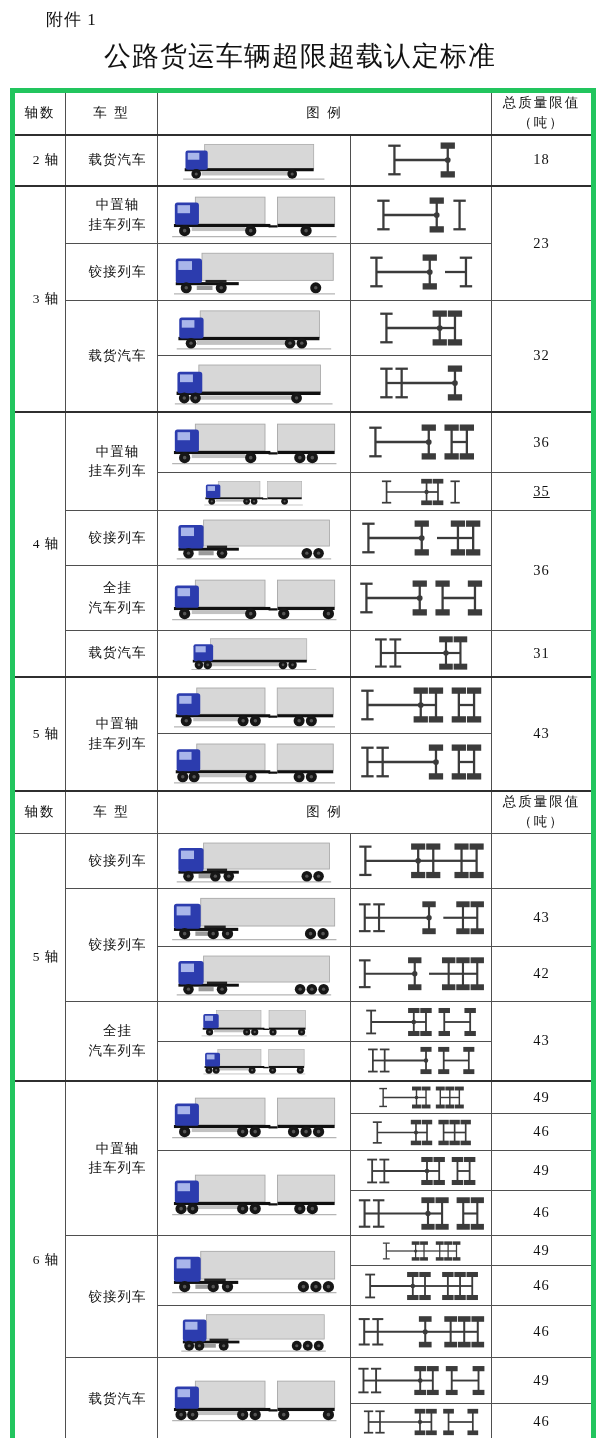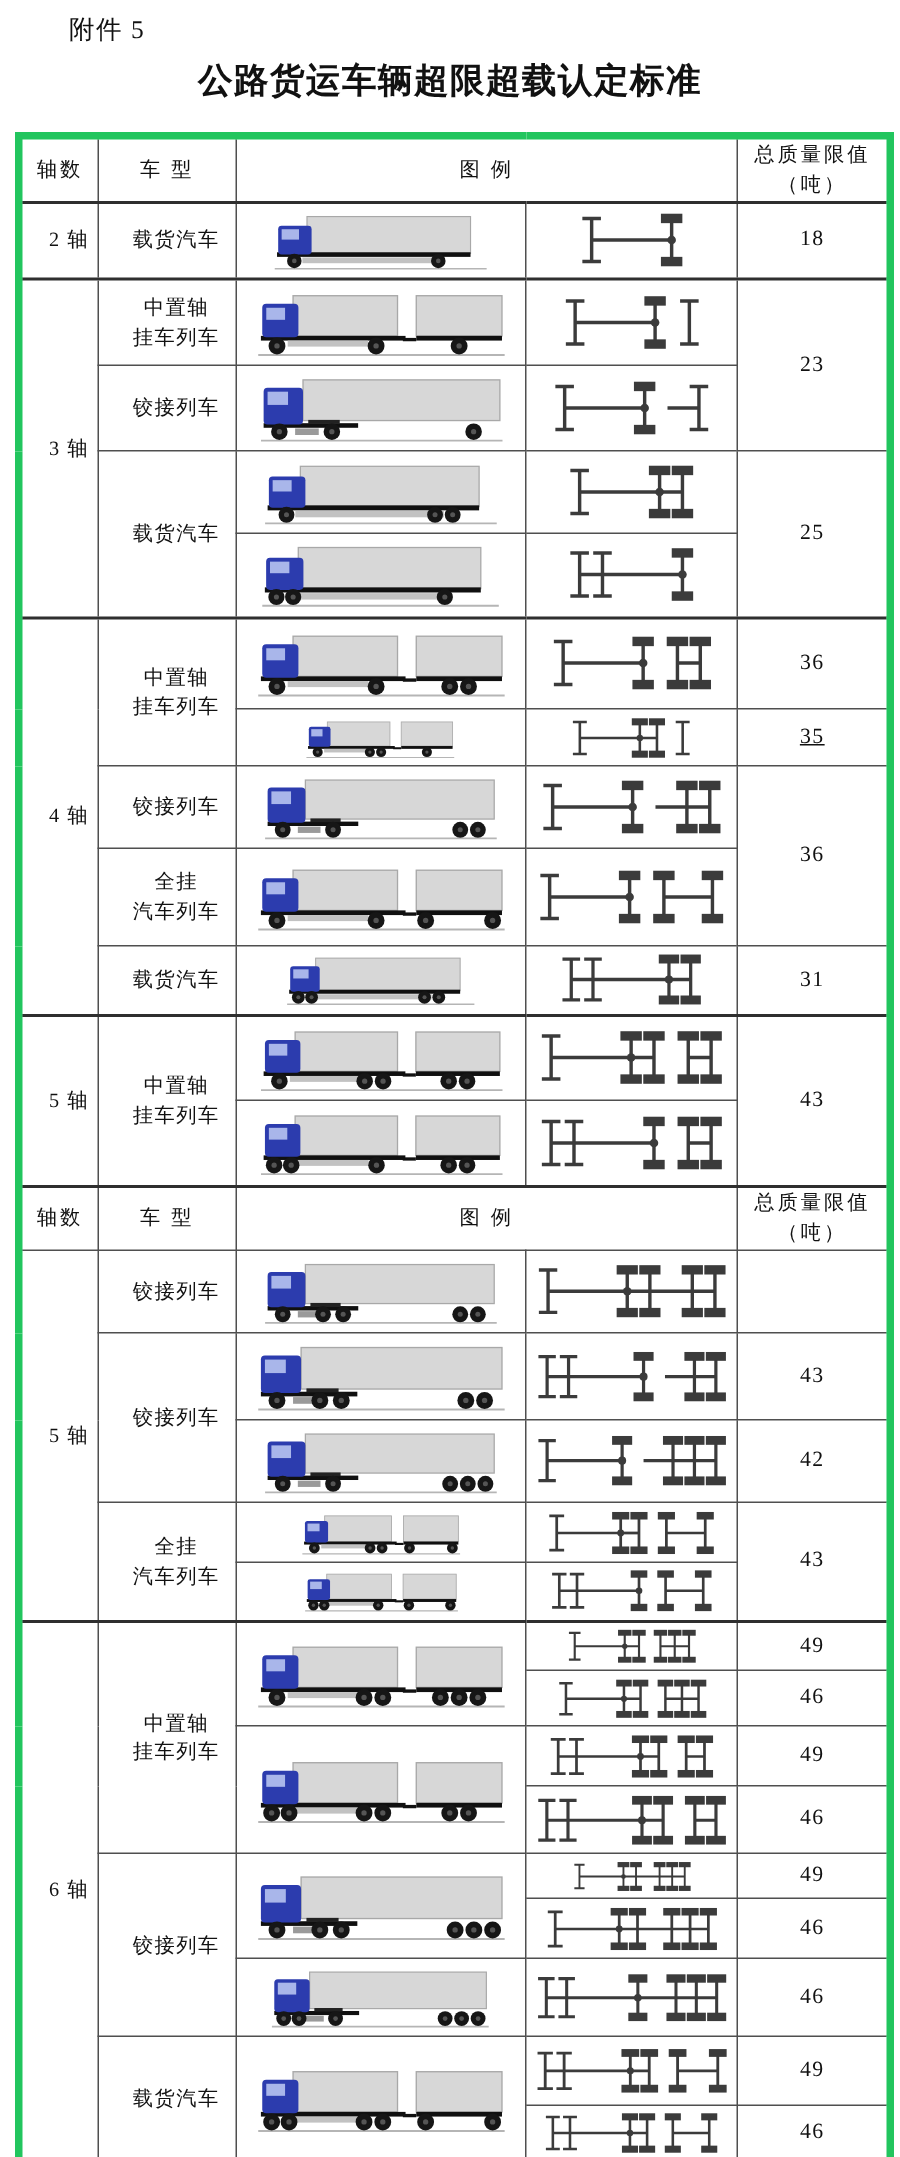--- a/index.html
+++ b/index.html
@@ -1,34 +1,34 @@
 <!DOCTYPE html>
 <html><head>
 <meta charset="utf-8">
 <style>
   html,body{margin:0;padding:0;background:#ffffff;}
   body{width:600px;height:1438px;overflow:hidden;position:relative;
        font-family:"Liberation Serif","DejaVu Serif",serif;color:#111;}
   .attachment{position:absolute;left:46px;top:8px;font-size:17px;letter-spacing:1px;}
   .title{position:absolute;left:0;top:38px;width:100%;text-align:center;margin:0;
-         font-size:23px;font-weight:bold;letter-spacing:1px;}
+         font-size:27px;font-weight:normal;letter-spacing:1px;}
   table.std{position:absolute;left:10px;top:88px;width:581px;border-collapse:collapse;
             table-layout:fixed;border:5px solid #22c55e;}
   td{border:1px solid #4f4f4f;text-align:center;vertical-align:middle;padding:0;
      font-size:13.5px;line-height:1.45;overflow:hidden;}
   tr.thick td{border-top-width:2px;border-top-color:#2f2f2f;}
   td.hdr{font-size:13.5px;letter-spacing:2px;line-height:1.5;}
   td.c-axles,td.c-type{letter-spacing:1px;padding-left:12px;}
   td.c-limit{font-size:14.5px;letter-spacing:1px;text-align:center;}
   td.c-truck svg,td.c-diag svg{display:block;margin:0 auto;}
 </style>
 </head>
 <body>
 
-<div class="attachment">附件 5</div>
+<div class="attachment">附件 1</div>
 <h1 class="title">公路货运车辆超限超载认定标准</h1>
 
 <table class="std">
   <colgroup>
     <col style="width:53px">
       <col style="width:92px">
       <col style="width:193px">
     <col style="width:141px">
       <col style="width:102px">
   </colgroup>
@@ -172,21 +172,21 @@
             <line x1="5.5" y1="36" x2="18.5" y2="36" stroke="#3b3b3b" stroke-width="2.4"></line>
             <line x1="68" y1="6" x2="68" y2="36" stroke="#3b3b3b" stroke-width="2.4"></line>
             <rect x="60.5" y="2.6" width="15" height="6.6" fill="#3b3b3b"></rect>
             <rect x="60.5" y="32.8" width="15" height="6.6" fill="#3b3b3b"></rect>
             <circle cx="68" cy="21" r="3" fill="#3b3b3b"></circle>
             <line x1="84" y1="6" x2="84" y2="36" stroke="#3b3b3b" stroke-width="2.4"></line>
             <rect x="76.5" y="2.6" width="15" height="6.6" fill="#3b3b3b"></rect>
             <rect x="76.5" y="32.8" width="15" height="6.6" fill="#3b3b3b"></rect>
           </svg>
         </td>
-        <td rowspan="2" class="c-limit">25</td>
+        <td rowspan="2" class="c-limit">32</td>
       </tr>
       <tr style="height: 56px;">
         <td class="c-truck">
           <svg viewBox="0 0 200 56" width="171.4" height="48.0">
             <line x1="8" y1="52.3" x2="192" y2="52.3" stroke="#b5b5b5" stroke-width="1.4"></line>
             <rect x="36" y="7" width="142" height="32" fill="#d7d7d7" stroke="#a8a8a8"></rect>
             <rect x="10" y="38" width="168" height="4" fill="#101010"></rect>
             <rect x="32" y="42.5" width="118" height="5" fill="#c2c2c2"></rect>
             <rect x="11" y="15" width="29" height="25" rx="3" fill="#2c3cae"></rect>
             <rect x="14" y="18" width="15.08" height="9" fill="#a9b6ea"></rect>

